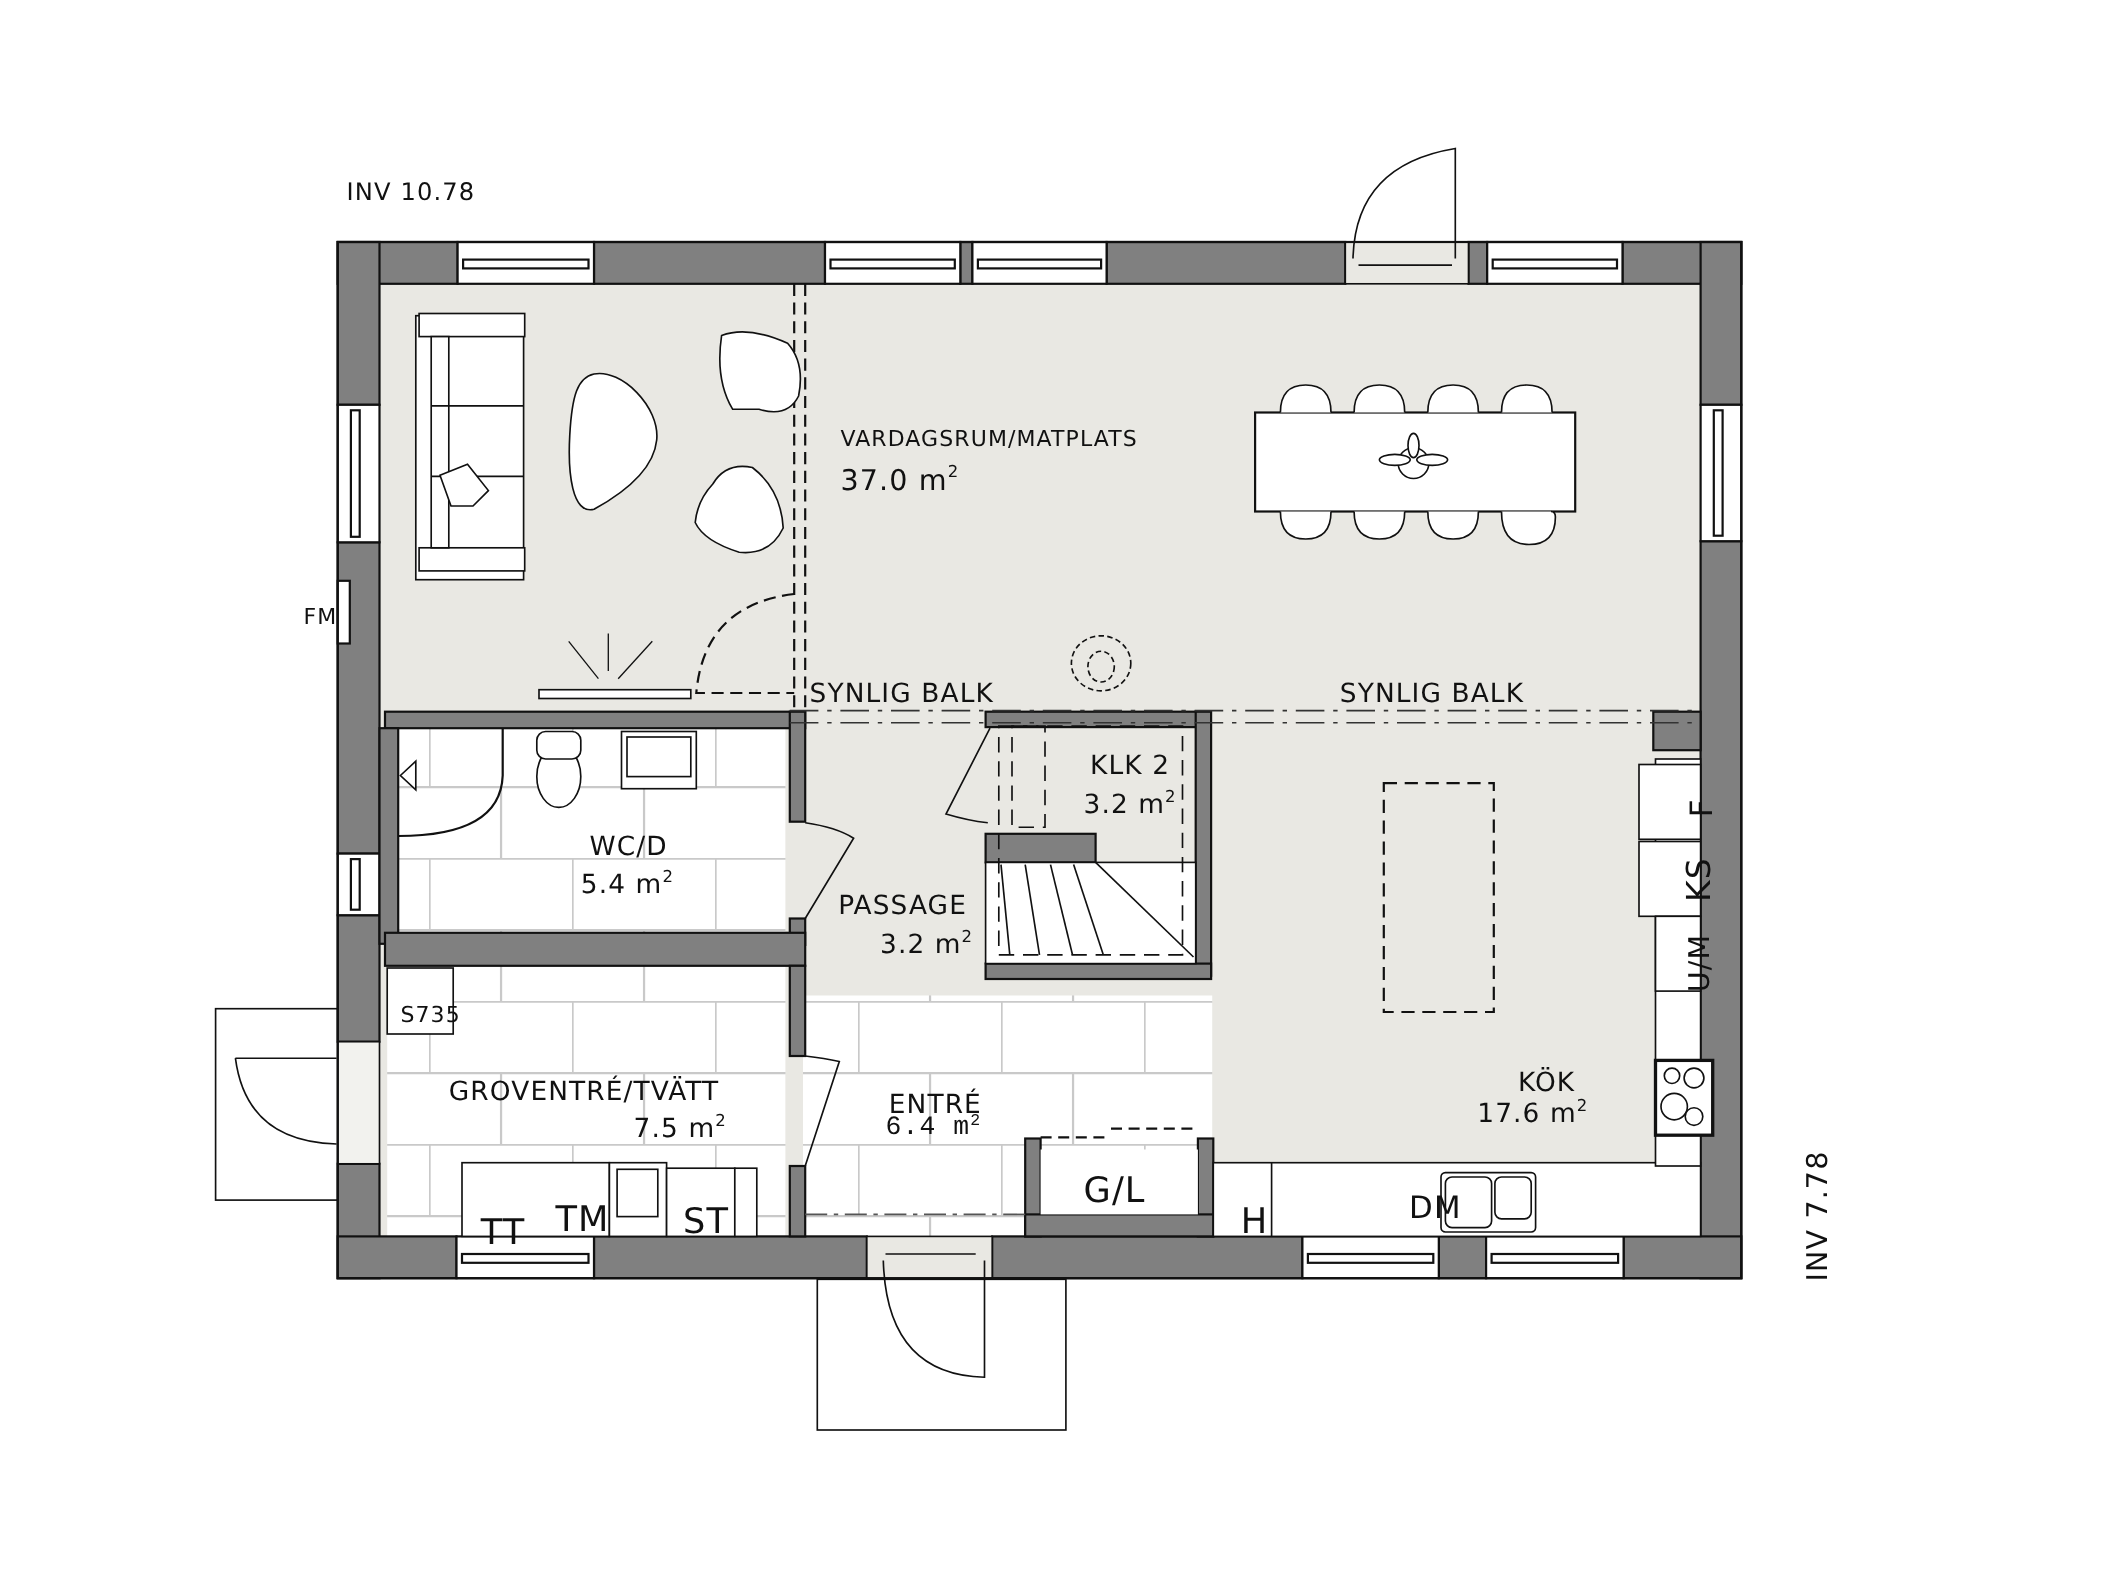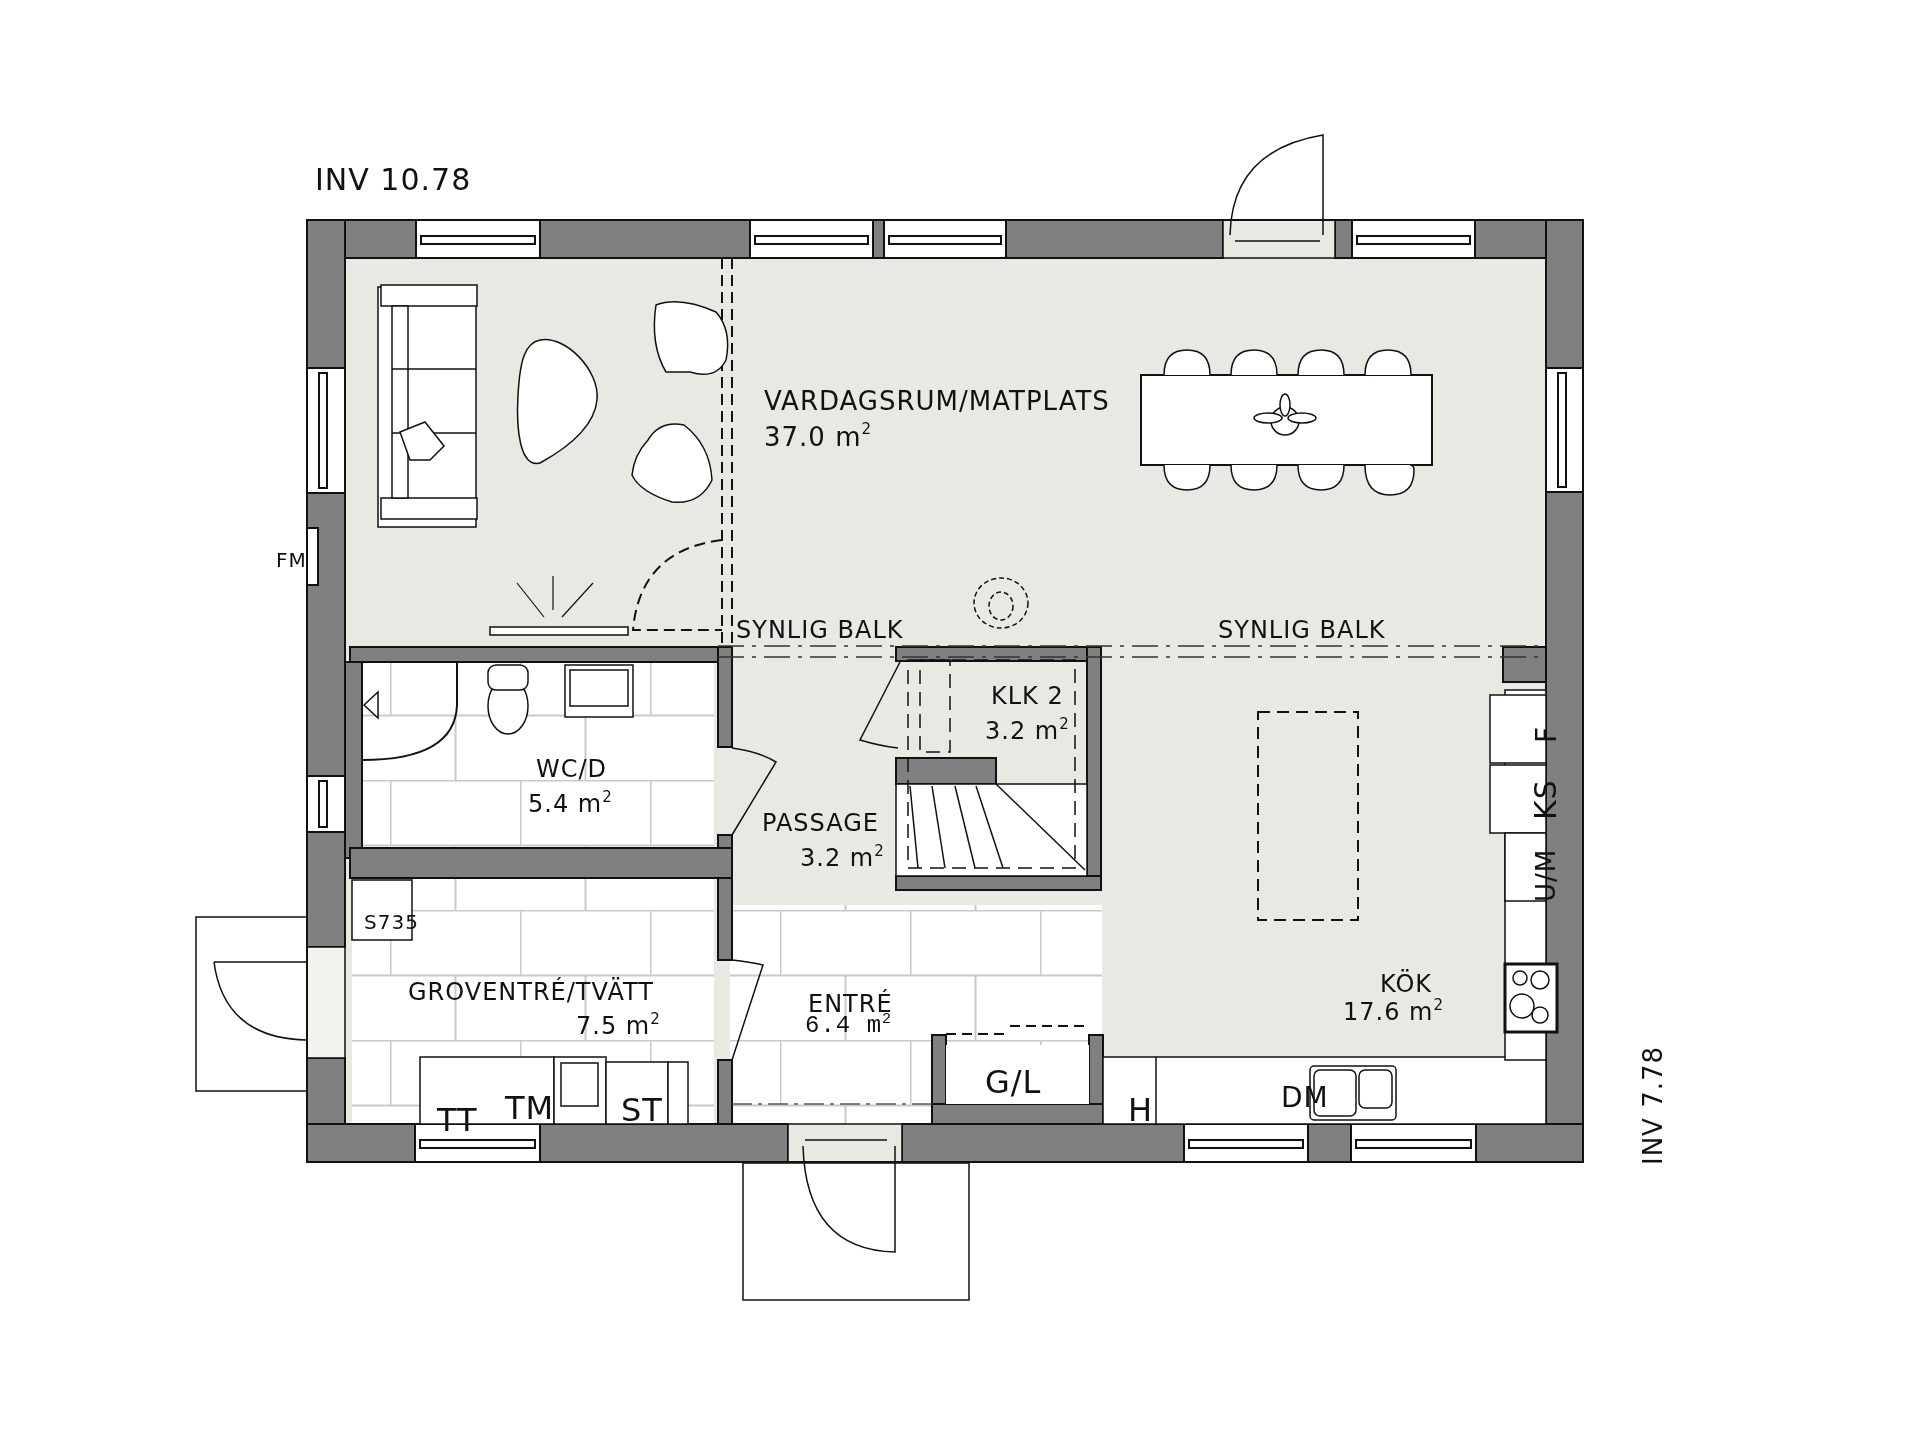--- a/index.html
+++ b/index.html
@@ -240,28 +240,28 @@
     <rect x="1505" y="964" width="52" height="68" stroke-width="3"></rect>
     <circle cx="1520" cy="978" r="7"></circle>
     <circle cx="1522" cy="1006" r="12"></circle>
     <circle cx="1540" cy="980" r="9"></circle>
     <circle cx="1540" cy="1015" r="8"></circle>
   </g>
 
   <rect x="307" y="220" width="1276" height="942" fill="none" stroke="#111" stroke-width="2"></rect>
 </svg>
 
-<div class="lbl" style="left:315px;top:165px;font-size:30px;">INV 10.78</div>
+<div class="lbl" style="left:315px;top:165px;font-size:22px;">INV 10.78</div>
 <div class="lbl vert" style="left:1640px;top:1165px;font-size:26px;">INV 7.78</div>
 <div class="lbl small" style="left:276px;top:550px;">FM</div>
 
 <div class="lbl" style="left:736px;top:618px;">SYNLIG BALK</div>
 <div class="lbl" style="left:1218px;top:618px;">SYNLIG BALK</div>
 
-<div class="lbl" style="left:764px;top:388px;font-size:26px;">VARDAGSRUM/MATPLATS</div>
+<div class="lbl" style="left:764px;top:388px;font-size:20px;">VARDAGSRUM/MATPLATS</div>
 <div class="lbl" style="left:764px;top:424px;font-size:26px;"><span>37.0</span> <span>m</span><sup>2</sup></div>
 
 <div class="lbl" style="left:536px;top:757px;">WC/D</div>
 <div class="lbl" style="left:528px;top:792px;"><span>5.4</span> <span>m</span><sup>2</sup></div>
 
 <div class="lbl" style="left:991px;top:684px;">KLK 2</div>
 <div class="lbl" style="left:985px;top:719px;"><span>3.2</span> <span>m</span><sup>2</sup></div>
 
 <div class="lbl" style="left:762px;top:811px;">PASSAGE</div>
 <div class="lbl" style="left:800px;top:846px;"><span>3.2</span> <span>m</span><sup>2</sup></div>

